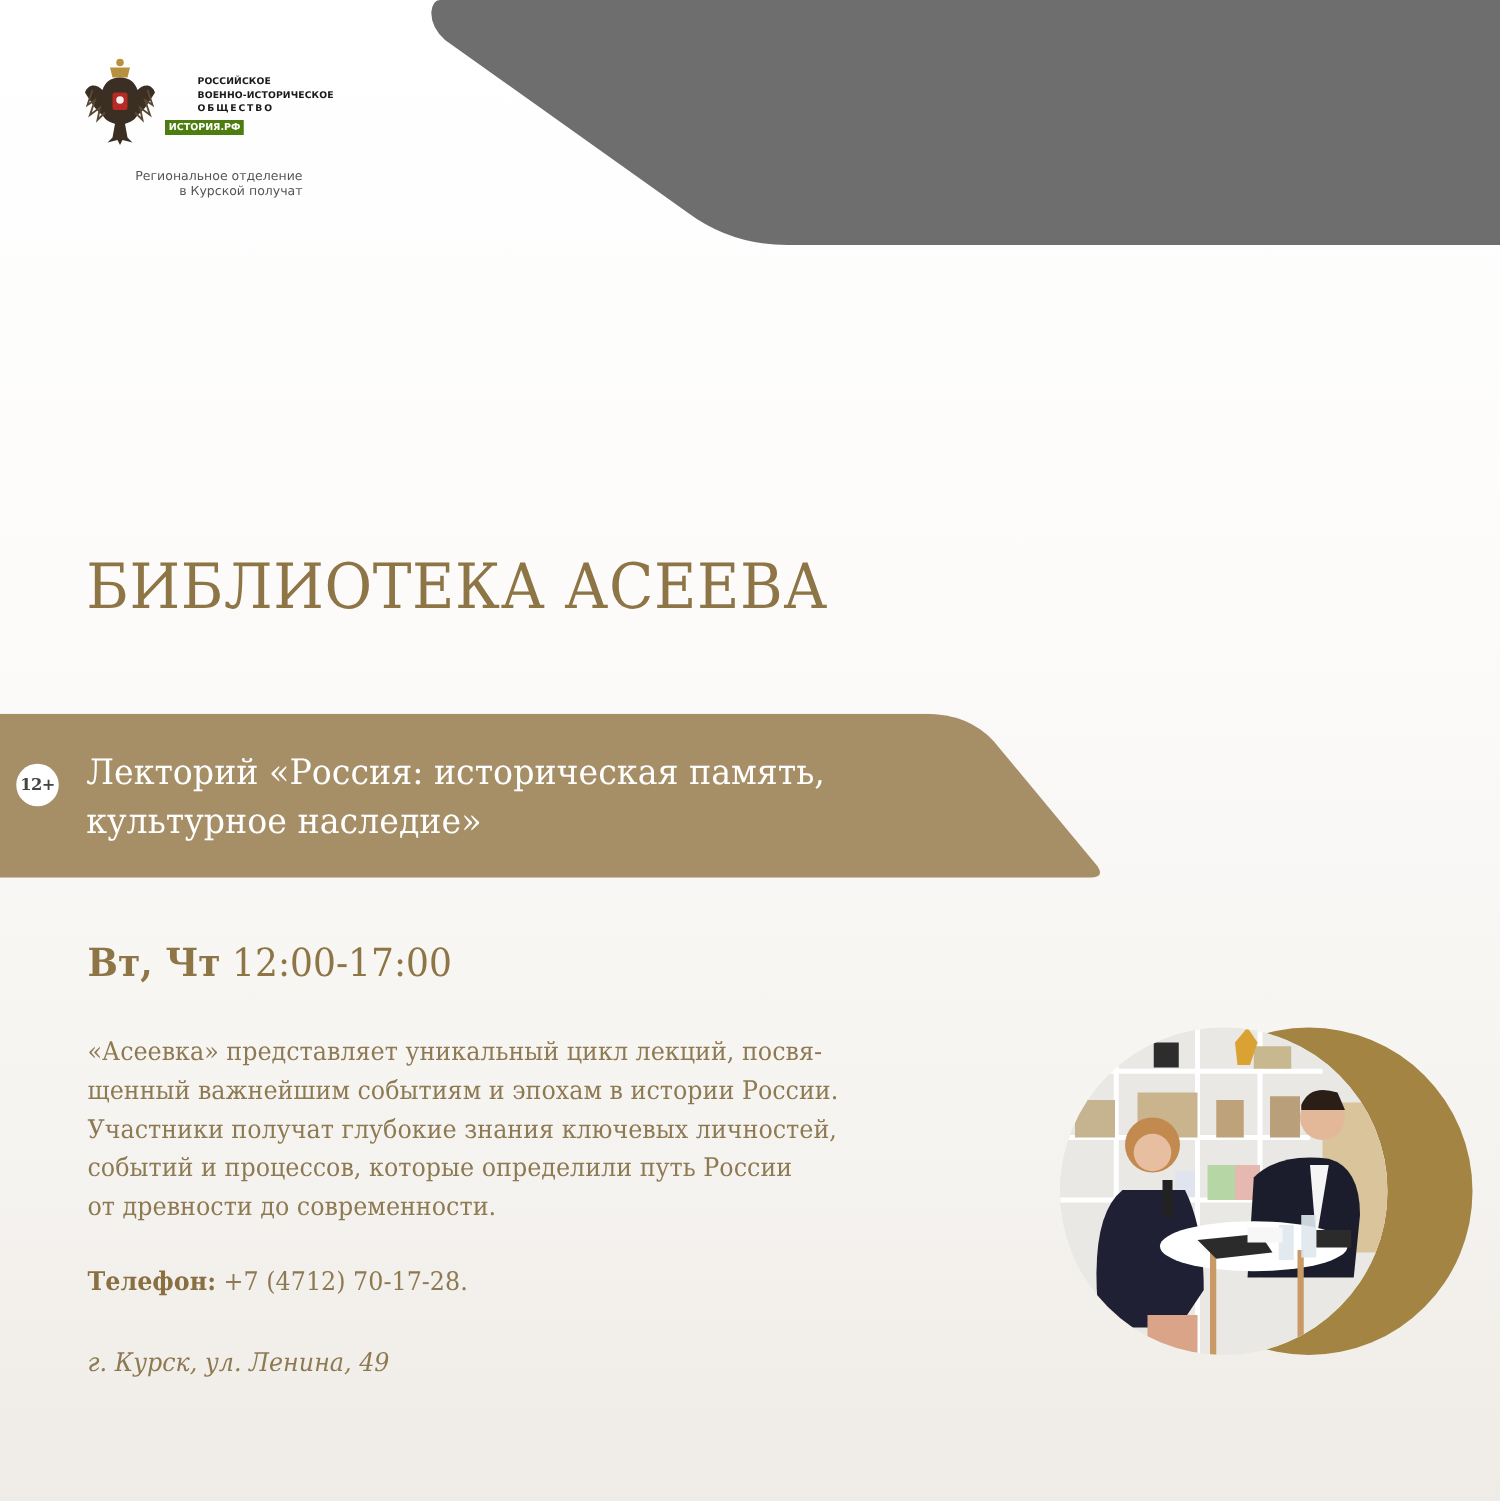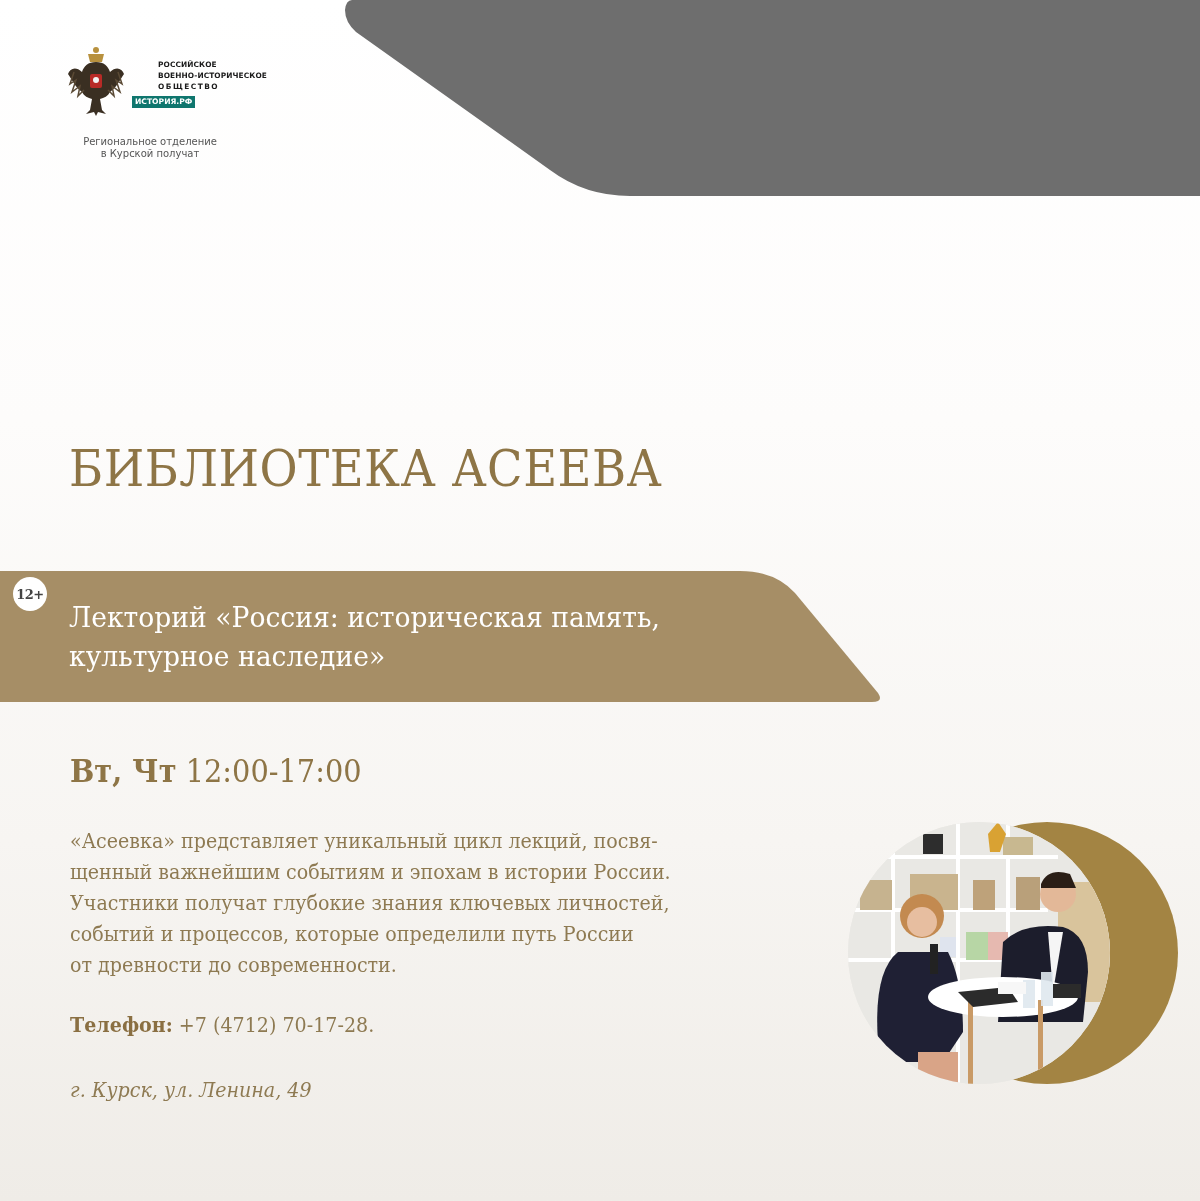--- a/index.html
+++ b/index.html
@@ -12,39 +12,39 @@
   .logo { position:absolute; left:68px; top:44px; width:190px; }
   .eagle { position:absolute; left:0; top:0; width:56px; height:74px; }
   .org-name {
     position:absolute; left:64px; top:15px; width:160px;
     font-family:"DejaVu Sans", sans-serif; font-weight:bold; font-size:7.4px;
     line-height:11px; color:#1b1b1b; letter-spacing:0.1px; text-transform:uppercase;
   }
   .org-line { display:block; white-space:nowrap;padding-left:26px; }
   .org-line.spaced { letter-spacing:1.5px; }
   .site-badge {
-    position:absolute; left:64px; top:52px; background:#0f766e; color:#fff;
+    position:absolute; left:64px; top:52px; background:#4d7c0f; color:#fff;
     font-family:"DejaVu Sans", sans-serif; font-weight:bold; font-size:7.6px;
     padding:1px 3px; line-height:10px;
   }
   .region {
-    position:absolute; left:70px; top:136px; width:160px; text-align:center;
+    position:absolute; left:82px; top:136px; width:160px; text-align:right;
     font-family:"DejaVu Sans", sans-serif; font-size:10px; line-height:12px; color:#555;
   }
   .region span { display:block; }
   .venue-title {
     position:absolute; left:69px; top:440px; margin:0;
     font-family:"DejaVu Serif", serif; font-weight:normal; font-size:50px;
     color:#8e7546; letter-spacing:0.5px; white-space:nowrap;
     transform:scaleX(0.93); transform-origin:left center;
   }
   .banner { position:absolute; left:0; top:571px; width:890px; height:132px; }
   .banner svg { position:absolute; left:0; top:0; }
   .age-badge {
-    position:absolute; left:13px; top:577px; width:34px; height:34px; border-radius:50%;
+    position:absolute; left:13px; top:611px; width:34px; height:34px; border-radius:50%;
     background:#fff; color:#444; font-size:13px; font-weight:bold; display:flex;
     align-items:center; justify-content:center; letter-spacing:-0.5px;
     font-family:"DejaVu Serif", serif;
   }
   .event-title {
     position:absolute; left:69px; top:598px; width:760px;
     font-family:"DejaVu Serif", serif; font-size:28px; line-height:39px; color:#ffffff;
     transform:scaleX(0.95); transform-origin:left center;
   }
   .event-title span { display:block; white-space:nowrap; }

